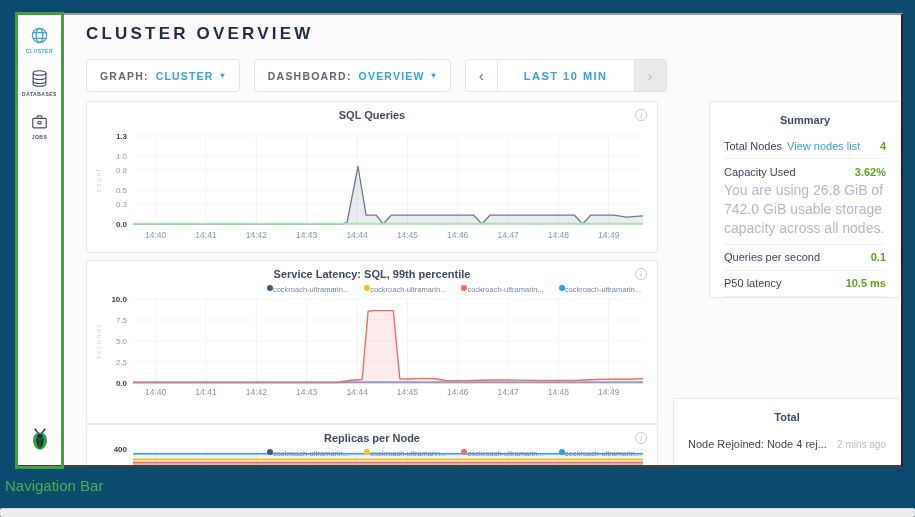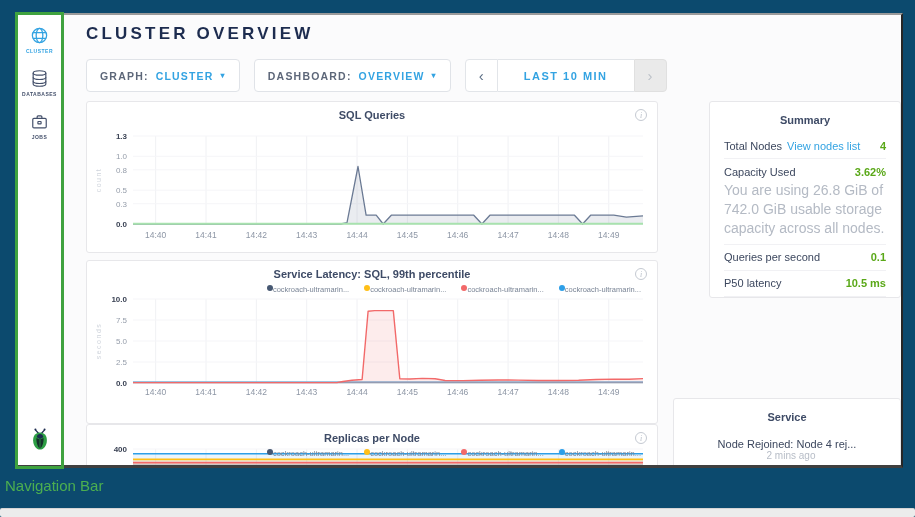--- a/index.html
+++ b/index.html
@@ -70,21 +70,21 @@
   .panel-title { text-align:center; font-size:11px; font-weight:bold; color:#3e4b66; margin:6px 0 7px; }
   .summary-card { height:197px; padding:6px 14px; overflow:hidden; }
   .srow { display:flex; justify-content:space-between; align-items:baseline;
     padding:6.5px 0; border-top:1px solid #f1f1f4; font-size:11px; color:#3c475e; }
   .srow.first { border-top:none; }
   .sval { color:#5aa818; font-weight:bold; white-space:nowrap; }
   .slink { color:#33a3e2; margin-left:5px; cursor:pointer; text-decoration:none; }
   .sdesc { font-size:14px; color:#b4bac4; line-height:1.35; padding:0 0 6px; margin-top:-3px; }
 
   .events-card { position:absolute; top:297px; left:0; right:0; min-height:170px; padding:6px 14px; }
-  .erow { display:flex; justify-content:space-between; align-items:center; padding:7.5px 0;flex-direction:column; }
+  .erow { display:flex; justify-content:space-between; align-items:flex-end; padding:7.5px 0; }
   .etext { font-size:11px; color:#3c475e; white-space:nowrap; }
   .etime { font-size:10px; color:#b7bdc7; white-space:nowrap; margin-left:8px; }
 </style>
 </head>
 <body>
 
 <div class="stage">
   <div class="window">
 
     <nav class="nav">
@@ -330,21 +330,21 @@
             <span>P50 latency</span>
             <span class="sval">10.5 ms</span>
           </div>
           <div class="srow">
             <span>P99 latency</span>
             <span class="sval">285.2 ms</span>
           </div>
         </div>
 
         <div class="card events-card">
-          <div class="panel-title">Service</div>
+          <div class="panel-title">Total</div>
           <div class="erow">
             <span class="etext">Node Rejoined: Node 4 rej...</span>
             <span class="etime">2 mins ago</span>
           </div>
           <div class="erow">
             <span class="etext">Node Rejoined: Node 3 rej...</span>
 
           </div>
 
         </div>

